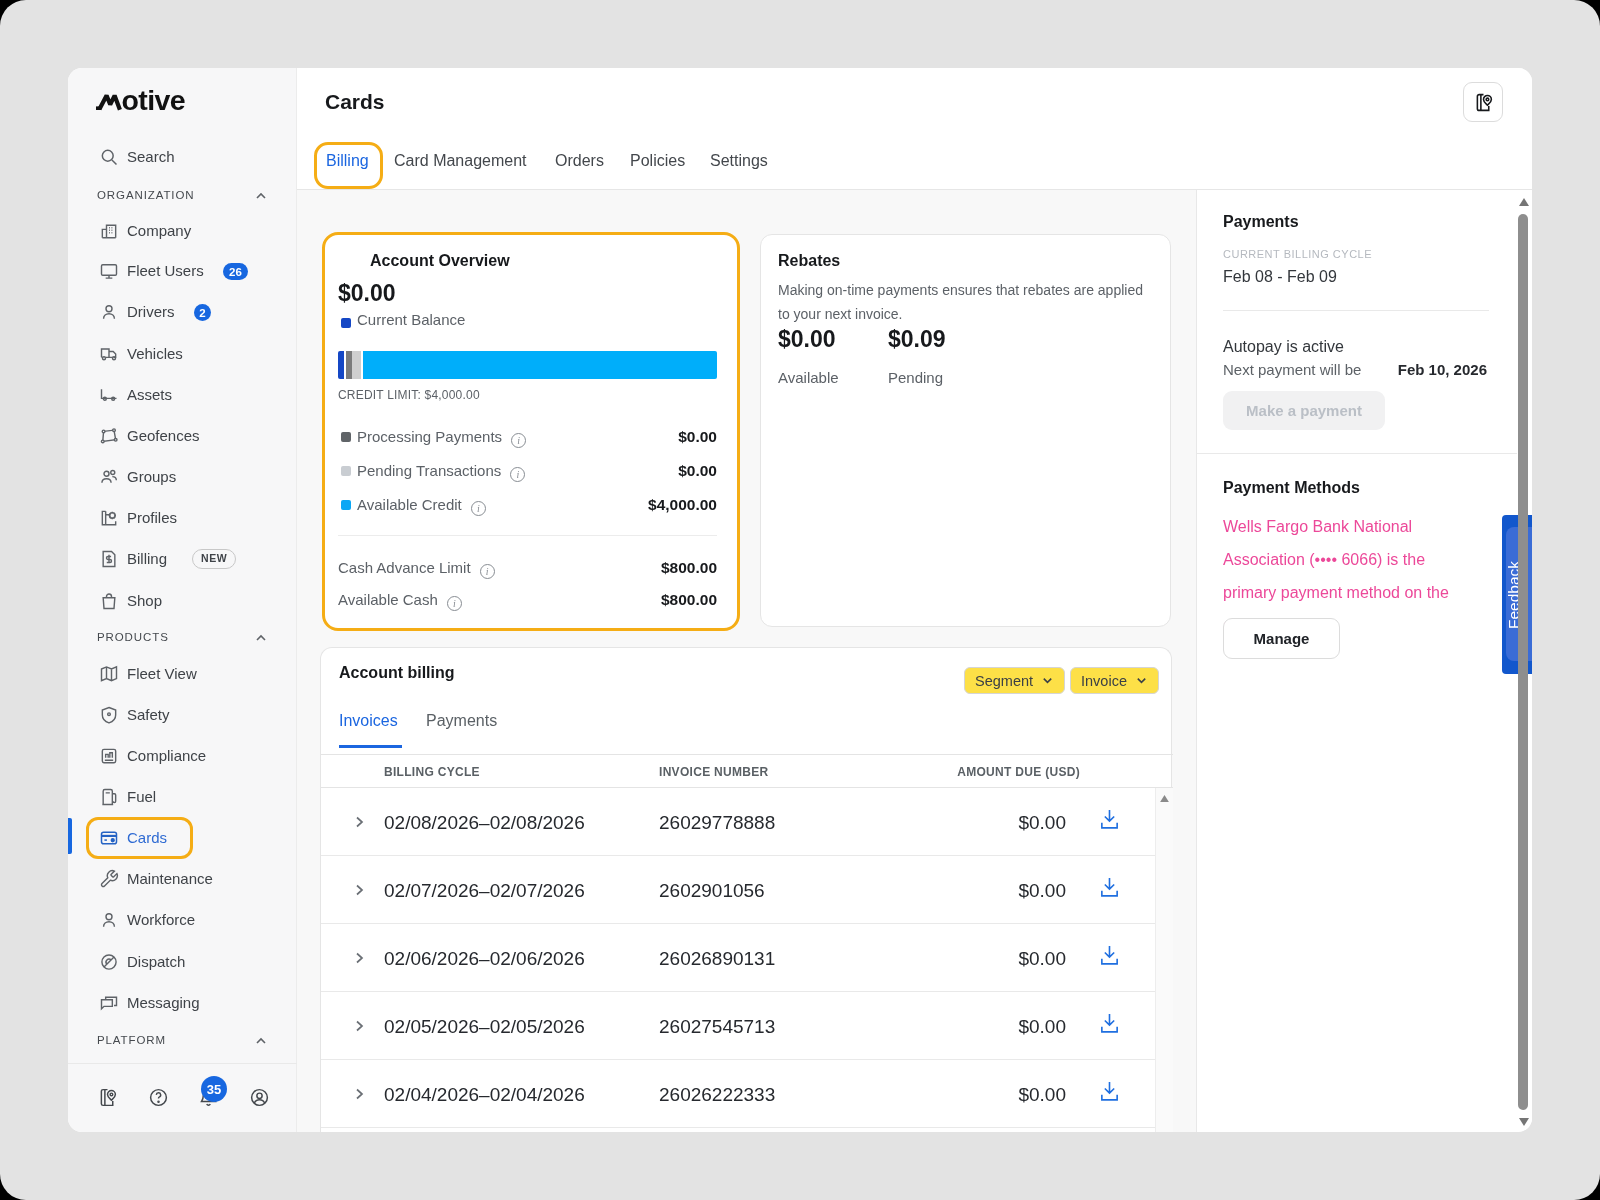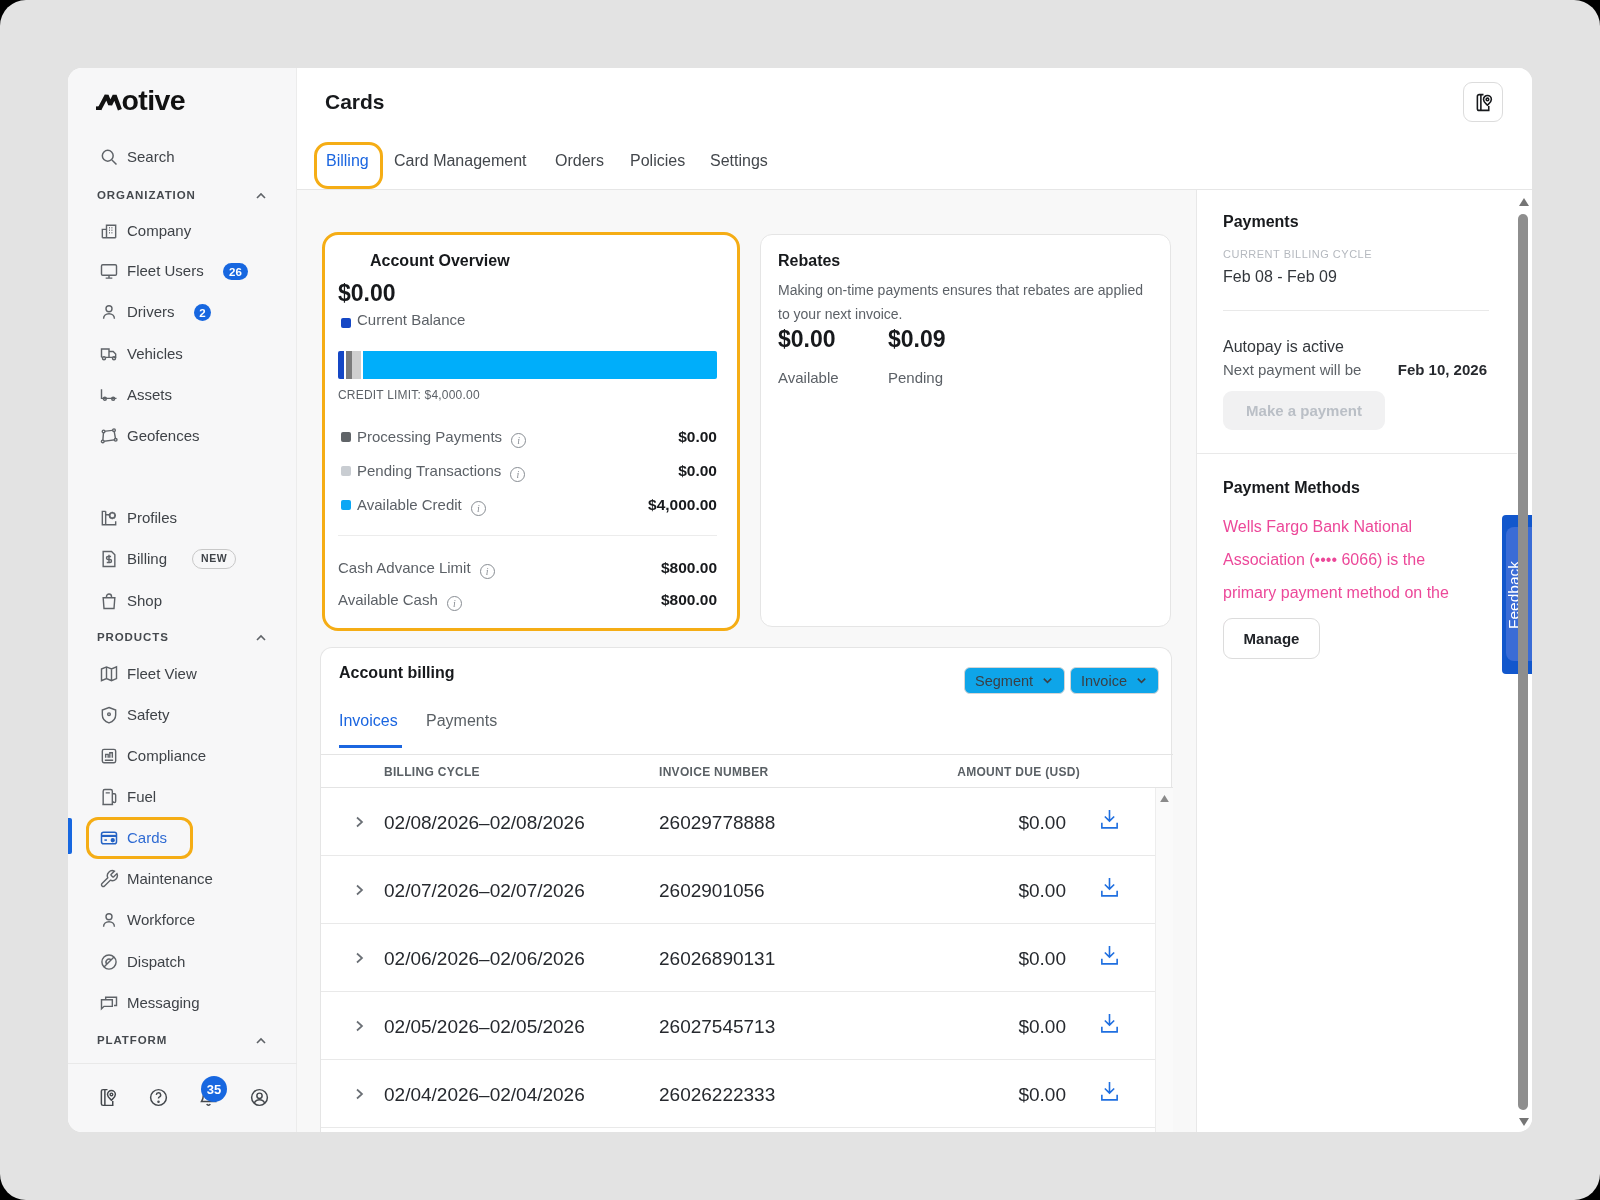--- a/index.html
+++ b/index.html
@@ -6,21 +6,21 @@
 html,body { width:1600px; height:1200px; background:#000; overflow:hidden; }
 body { font-family:"Liberation Sans", sans-serif; }
 .vp { position:absolute; left:0; top:0; width:1600px; height:1200px; background:#e3e3e3; border-radius:26px; overflow:hidden; }
 .app { position:absolute; left:68px; top:68px; width:1464px; height:1064px; background:#fff; border-radius:14px; overflow:hidden; }
 
 
 .side { position:absolute; left:0; top:0; width:229px; height:1064px; background:#f7f7f8; border-right:1px solid #ececec; }
 .navrow { position:absolute; left:0; width:229px; height:40px; }
 .navrow .ic { position:absolute; left:31px; top:10px; width:20px; height:20px; }
 .navrow .lbl { position:absolute; left:59px; top:11px; font-size:15px; color:#3f4348; white-space:nowrap; }
-.sec { position:absolute; left:29px; font-size:11.5px; font-weight:bold; letter-spacing:0.9px; color:#45494e; }
+.sec { position:absolute; left:29px; font-size:11.5px; font-weight:normal; letter-spacing:0.9px; color:#45494e; }
 .sec-ch { position:absolute; width:14px; height:14px; }
 .badge { position:absolute; background:#1767e0; color:#fff; font-size:11.5px; font-weight:bold; border-radius:9px; display:flex; align-items:center; justify-content:center; }
 .newpill { position:absolute; left:124px; top:10px; border:1.5px solid #c8c8c8; border-radius:10px; color:#3f4348; font-size:10.5px; font-weight:bold; letter-spacing:0.6px; height:20px; line-height:17px; padding:0 8px; }
 .cards-hl { position:absolute; left:18px; top:749px; width:107px; height:42px; border:3.5px solid #f5ad15; border-radius:12px; }
 .cards-bar { position:absolute; left:0; top:750px; width:4px; height:36px; background:#1767e0; border-radius:0 2px 2px 0; }
 .side-divider { position:absolute; left:0; top:995px; width:229px; height:1px; background:#e9e9e9; }
 .bicon { position:absolute; width:21px; height:21px; }
 
 
 .hdr-title { position:absolute; left:257px; top:22px; font-size:21px; font-weight:bold; color:#17191c; }
@@ -53,40 +53,40 @@
 
 .rb { position:absolute; left:463px; top:44px; width:411px; height:393px; background:#fff; border:1px solid #e5e5e5; border-radius:12px; }
 .rb h2 { position:absolute; left:17px; top:17px; font-size:16px; font-weight:bold; color:#17191c; }
 .rb p { position:absolute; left:17px; top:43px; font-size:14px; color:#5c6167; line-height:24px; white-space:nowrap; }
 .rb .amt { position:absolute; top:91px; font-size:23px; font-weight:bold; color:#17191c; }
 .rb .amtl { position:absolute; top:134px; font-size:15px; color:#5c6167; }
 
 
 .bl { position:absolute; left:23px; top:457px; width:852px; height:520px; background:#fff; border:1px solid #e5e5e5; border-radius:12px 12px 0 0; border-bottom:none; }
 .bl h2 { position:absolute; left:18px; top:16px; font-size:16px; font-weight:bold; color:#17191c; }
-.drop { position:absolute; top:19px; height:27px; border:1px solid #d5d5d5; border-radius:6px; background:#0ea5e9; font-size:14.5px; color:#3b4046; display:flex; align-items:center; padding:4px 10px; }
+.drop { position:absolute; top:19px; height:27px; border:1px solid #d5d5d5; border-radius:6px; background:#fde047; font-size:14.5px; color:#3b4046; display:flex; align-items:center; padding:4px 10px; }
 .bl .tabi { position:absolute; top:64px; font-size:16px; }
 .bl .underline { position:absolute; left:18px; top:97px; width:63px; height:3px; background:#1b66e0; }
 .thead { position:absolute; left:0; top:106px; width:852px; height:34px; border-top:1px solid #e4e4e4; border-bottom:1px solid #e4e4e4; }
 .thead span { position:absolute; top:10px; font-size:12px; font-weight:bold; letter-spacing:0.3px; color:#5a6065; }
 .trow { position:absolute; left:0; width:834px; height:68px; border-bottom:1px solid #e9e9e9; background:#fff; }
 .trow .chev { position:absolute; left:31px; top:27px; width:14px; height:14px; }
 .trow .date { position:absolute; left:63px; top:24px; font-size:19px; color:#26292e; }
 .trow .inv { position:absolute; left:338px; top:24px; font-size:19px; color:#26292e; }
 .trow .amt { position:absolute; left:623px; top:24px; width:122px; text-align:right; font-size:19px; color:#26292e; }
 .trow .dl { position:absolute; left:780px; top:21px; width:17px; height:20px; }
 .tscroll { position:absolute; left:834px; top:140px; width:18px; height:380px; background:#fafafa; border-left:1px solid #ededed; }
 
 
 .rp-h { font-size:16px; font-weight:bold; color:#17191c; }
 .rp-sm { font-size:11px; letter-spacing:0.5px; color:#b5b9bf; }
 .rp-divider { position:absolute; left:26px; width:266px; height:1px; background:#e9e9e9; }
 .rp-sec-divider { position:absolute; left:0px; width:320px; height:1px; background:#e9e9e9; }
 .mkbtn { position:absolute; left:26px; top:201px; width:162px; height:39px; background:#f1f1f2; border-radius:9px; color:#babfc6; font-size:15px; font-weight:bold; display:flex; align-items:center; justify-content:center; }
-.mgbtn { position:absolute; left:26px; top:428px; width:97px; height:41px; background:#fff; border:1px solid #dcdcdc; border-radius:9px; color:#202328; font-size:15px; font-weight:bold; display:flex; align-items:center; justify-content:center; }
+.mgbtn { position:absolute; left:26px; top:428px; width:117px; height:41px; background:#fff; border:1px solid #dcdcdc; border-radius:9px; color:#202328; font-size:15px; font-weight:bold; display:flex; align-items:center; justify-content:center; }
 
 
 .sbar { position:absolute; left:1448px; top:122px; width:16px; height:942px; }
 .sbar .thumb { position:absolute; left:2px; top:24px; width:10px; height:896px; background:#8e8e8e; border-radius:5px; }
 .feedback { position:absolute; left:1434px; top:447px; width:30px; height:159px; background:#1257cc; border-radius:4px 0 0 4px; }
 .feedback .inner { position:absolute; left:4px; top:12px; width:26px; height:134px; background:#3a6cd6; border-radius:8px 0 0 8px; }
 .feedback .txt { position:absolute; left:-68px; top:64.5px; width:159px; height:30px; transform:rotate(-90deg); text-align:center; line-height:30px; color:#fff; font-size:15.5px; }
 </style>
 </head>
 <body>
@@ -151,20 +151,29 @@
   </div>
   <div class="navrow" style="top:348px">
     <svg class="ic" viewBox="0 0 24 24" fill="none" stroke="#5f6368" stroke-width="1.7">
             <path d="M5.5 6.5 L18 5 L20 16.5 L4.5 18.5 Z"></path>
             <circle cx="5.5" cy="6.5" r="1.6" fill="#f7f7f8"></circle>
             <circle cx="18" cy="5" r="1.6" fill="#f7f7f8"></circle>
             <circle cx="20" cy="16.5" r="1.6" fill="#f7f7f8"></circle>
             <circle cx="4.5" cy="18.5" r="1.6" fill="#f7f7f8"></circle>
           </svg>
     <span class="lbl">Geofences</span>
+  </div>
+  <div class="navrow" style="top:389px">
+    <svg class="ic" viewBox="0 0 24 24" fill="none" stroke="#5f6368" stroke-width="1.7">
+            <circle cx="9" cy="8" r="3"></circle>
+            <path d="M3.5 19 c0-3 2.4-5 5.5-5 s5.5 2 5.5 5"></path>
+            <circle cx="16.5" cy="6.5" r="2.4"></circle>
+            <path d="M16 11.5 c3 0 4.8 1.8 4.8 4.5"></path>
+          </svg>
+    <span class="lbl">Groups</span>
   </div>
   <div class="navrow" style="top:430px">
     <svg class="ic" viewBox="0 0 24 24" fill="none" stroke="#5f6368" stroke-width="1.7">
             <path d="M8 4 h-4 v16 h16 v-4 M8 4 v16 M8 8 h4"></path>
             <circle cx="16" cy="9" r="3.4"></circle>
             <path d="M16 4.5 v2 M16 11.5 v2 M11.7 9 h2 M18.3 9 h2 M13 6 l1.4 1.4 M19 12 l-1.4-1.4 M13 12 l1.4-1.4 M19 6 l-1.4 1.4"></path>
           </svg>
     <span class="lbl">Profiles</span>
   </div>
   <div class="navrow" style="top:471px">

